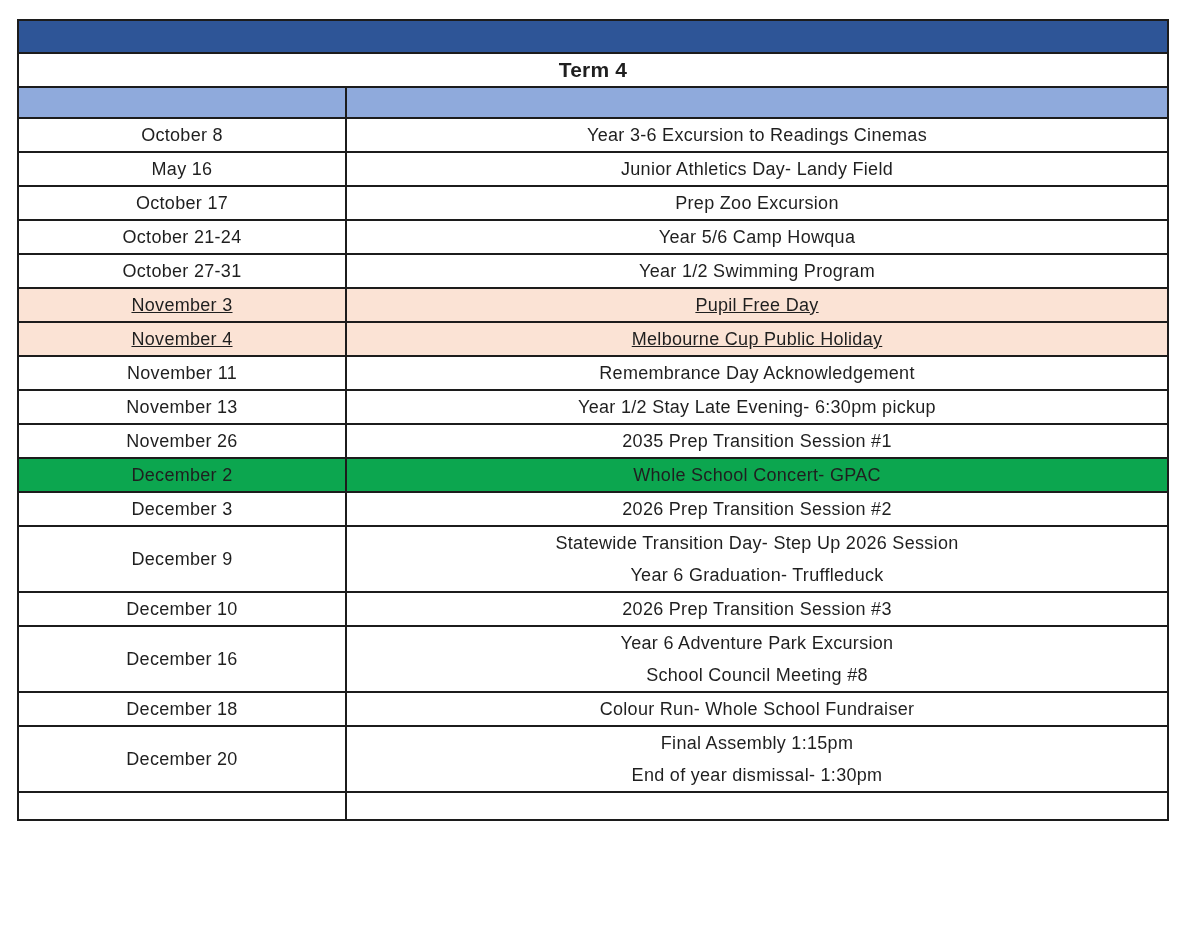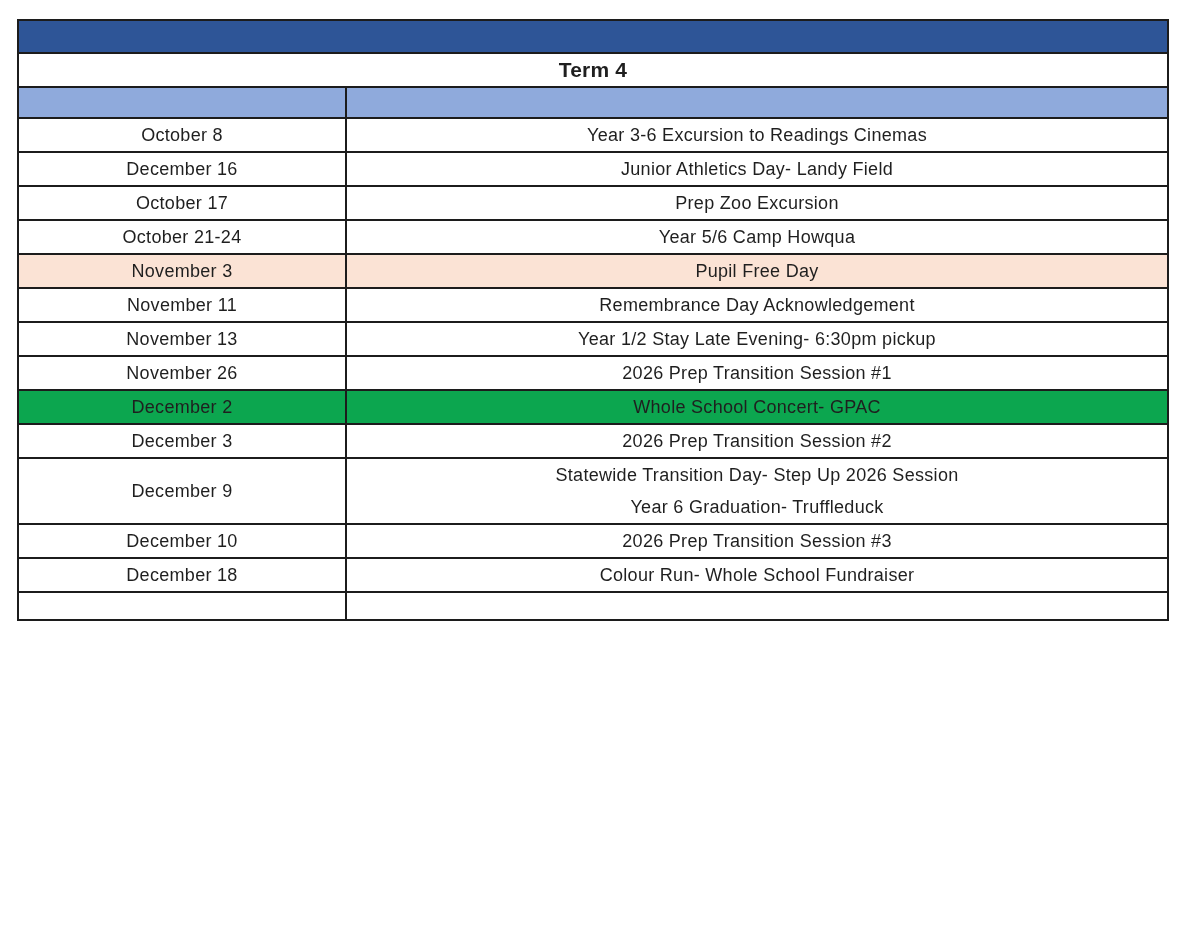--- a/index.html
+++ b/index.html
@@ -45,21 +45,21 @@
     font-weight: bold;
     font-size: 21px;
     letter-spacing: 0.2px;
   }
   tr.bar-light td {
     background: var(--light-blue, #8FAADC);
     height: 29px;
   }
   tr.schedule-row td { height: 30px; }
   tr.schedule-row.tall td { height: 64px; }
-  tr.schedule-row.hl-peach td { background: var(--peach, #FBE3D5); }
+  tr.schedule-row.hl-peach td { background: var(--peach, #FBE3D5); text-decoration: underline; }
   tr.schedule-row.hl-green td { background: var(--green, #0CA64F); }
   tr.schedule-row.empty-row td { height: 26px; }
   td.event-cell div { line-height: 32px; }
 </style>
 </head>
 <body>
 
 <div class="page">
   <table class="schedule">
     <colgroup>
@@ -77,59 +77,71 @@
         <td></td>
         <td></td>
       </tr>
     <tr class="schedule-row">
           <td class="date-cell">October 8</td>
           <td class="event-cell">
             <div>Year 3-6 Excursion to Readings Cinemas</div>
           </td>
         </tr>
         <tr class="schedule-row">
-          <td class="date-cell">December 16</td>
+          <td class="date-cell">May 16</td>
           <td class="event-cell">
             <div>Junior Athletics Day- Landy Field</div>
           </td>
         </tr>
         <tr class="schedule-row">
           <td class="date-cell">October 17</td>
           <td class="event-cell">
             <div>Prep Zoo Excursion</div>
           </td>
         </tr>
         <tr class="schedule-row">
           <td class="date-cell">October 21-24</td>
           <td class="event-cell">
             <div>Year 5/6 Camp Howqua</div>
           </td>
         </tr>
+        <tr class="schedule-row">
+          <td class="date-cell">October 27-31</td>
+          <td class="event-cell">
+            <div>Year 1/2 Swimming Program</div>
+          </td>
+        </tr>
         <tr class="schedule-row hl-peach">
           <td class="date-cell">November 3</td>
           <td class="event-cell">
             <div>Pupil Free Day</div>
+          </td>
+        </tr>
+        <tr class="schedule-row hl-peach">
+          <td class="date-cell">November 4</td>
+          <td class="event-cell">
+            <div>Melbourne Cup Public Holiday</div>
           </td>
         </tr>
         <tr class="schedule-row">
           <td class="date-cell">November 11</td>
           <td class="event-cell">
             <div>Remembrance Day Acknowledgement</div>
           </td>
         </tr>
         <tr class="schedule-row">
           <td class="date-cell">November 13</td>
           <td class="event-cell">
             <div>Year 1/2 Stay Late Evening- 6:30pm pickup</div>
           </td>
         </tr>
         <tr class="schedule-row">
           <td class="date-cell">November 26</td>
           <td class="event-cell">
-            <div>2026 Prep Transition Session #1</div>
+            <div>2035 Prep Transition Session #1</div>
           </td>
         </tr>
         <tr class="schedule-row hl-green">
           <td class="date-cell">December 2</td>
           <td class="event-cell">
             <div>Whole School Concert- GPAC</div>
           </td>
         </tr>
         <tr class="schedule-row">
           <td class="date-cell">December 3</td>
@@ -143,24 +155,38 @@
             <div>Statewide Transition Day- Step Up 2026 Session</div>
             <div>Year 6 Graduation- Truffleduck</div>
           </td>
         </tr>
         <tr class="schedule-row">
           <td class="date-cell">December 10</td>
           <td class="event-cell">
             <div>2026 Prep Transition Session #3</div>
           </td>
         </tr>
+        <tr class="schedule-row tall">
+          <td class="date-cell">December 16</td>
+          <td class="event-cell">
+            <div>Year 6 Adventure Park Excursion</div>
+            <div>School Council Meeting #8</div>
+          </td>
+        </tr>
         <tr class="schedule-row">
           <td class="date-cell">December 18</td>
           <td class="event-cell">
             <div>Colour Run- Whole School Fundraiser</div>
+          </td>
+        </tr>
+        <tr class="schedule-row tall">
+          <td class="date-cell">December 20</td>
+          <td class="event-cell">
+            <div>Final Assembly 1:15pm</div>
+            <div>End of year dismissal- 1:30pm</div>
           </td>
         </tr>
         <tr class="schedule-row empty-row">
           <td class="date-cell"></td>
           <td class="event-cell">
             <div></div>
           </td>
         </tr>
       </tbody>
   </table>

